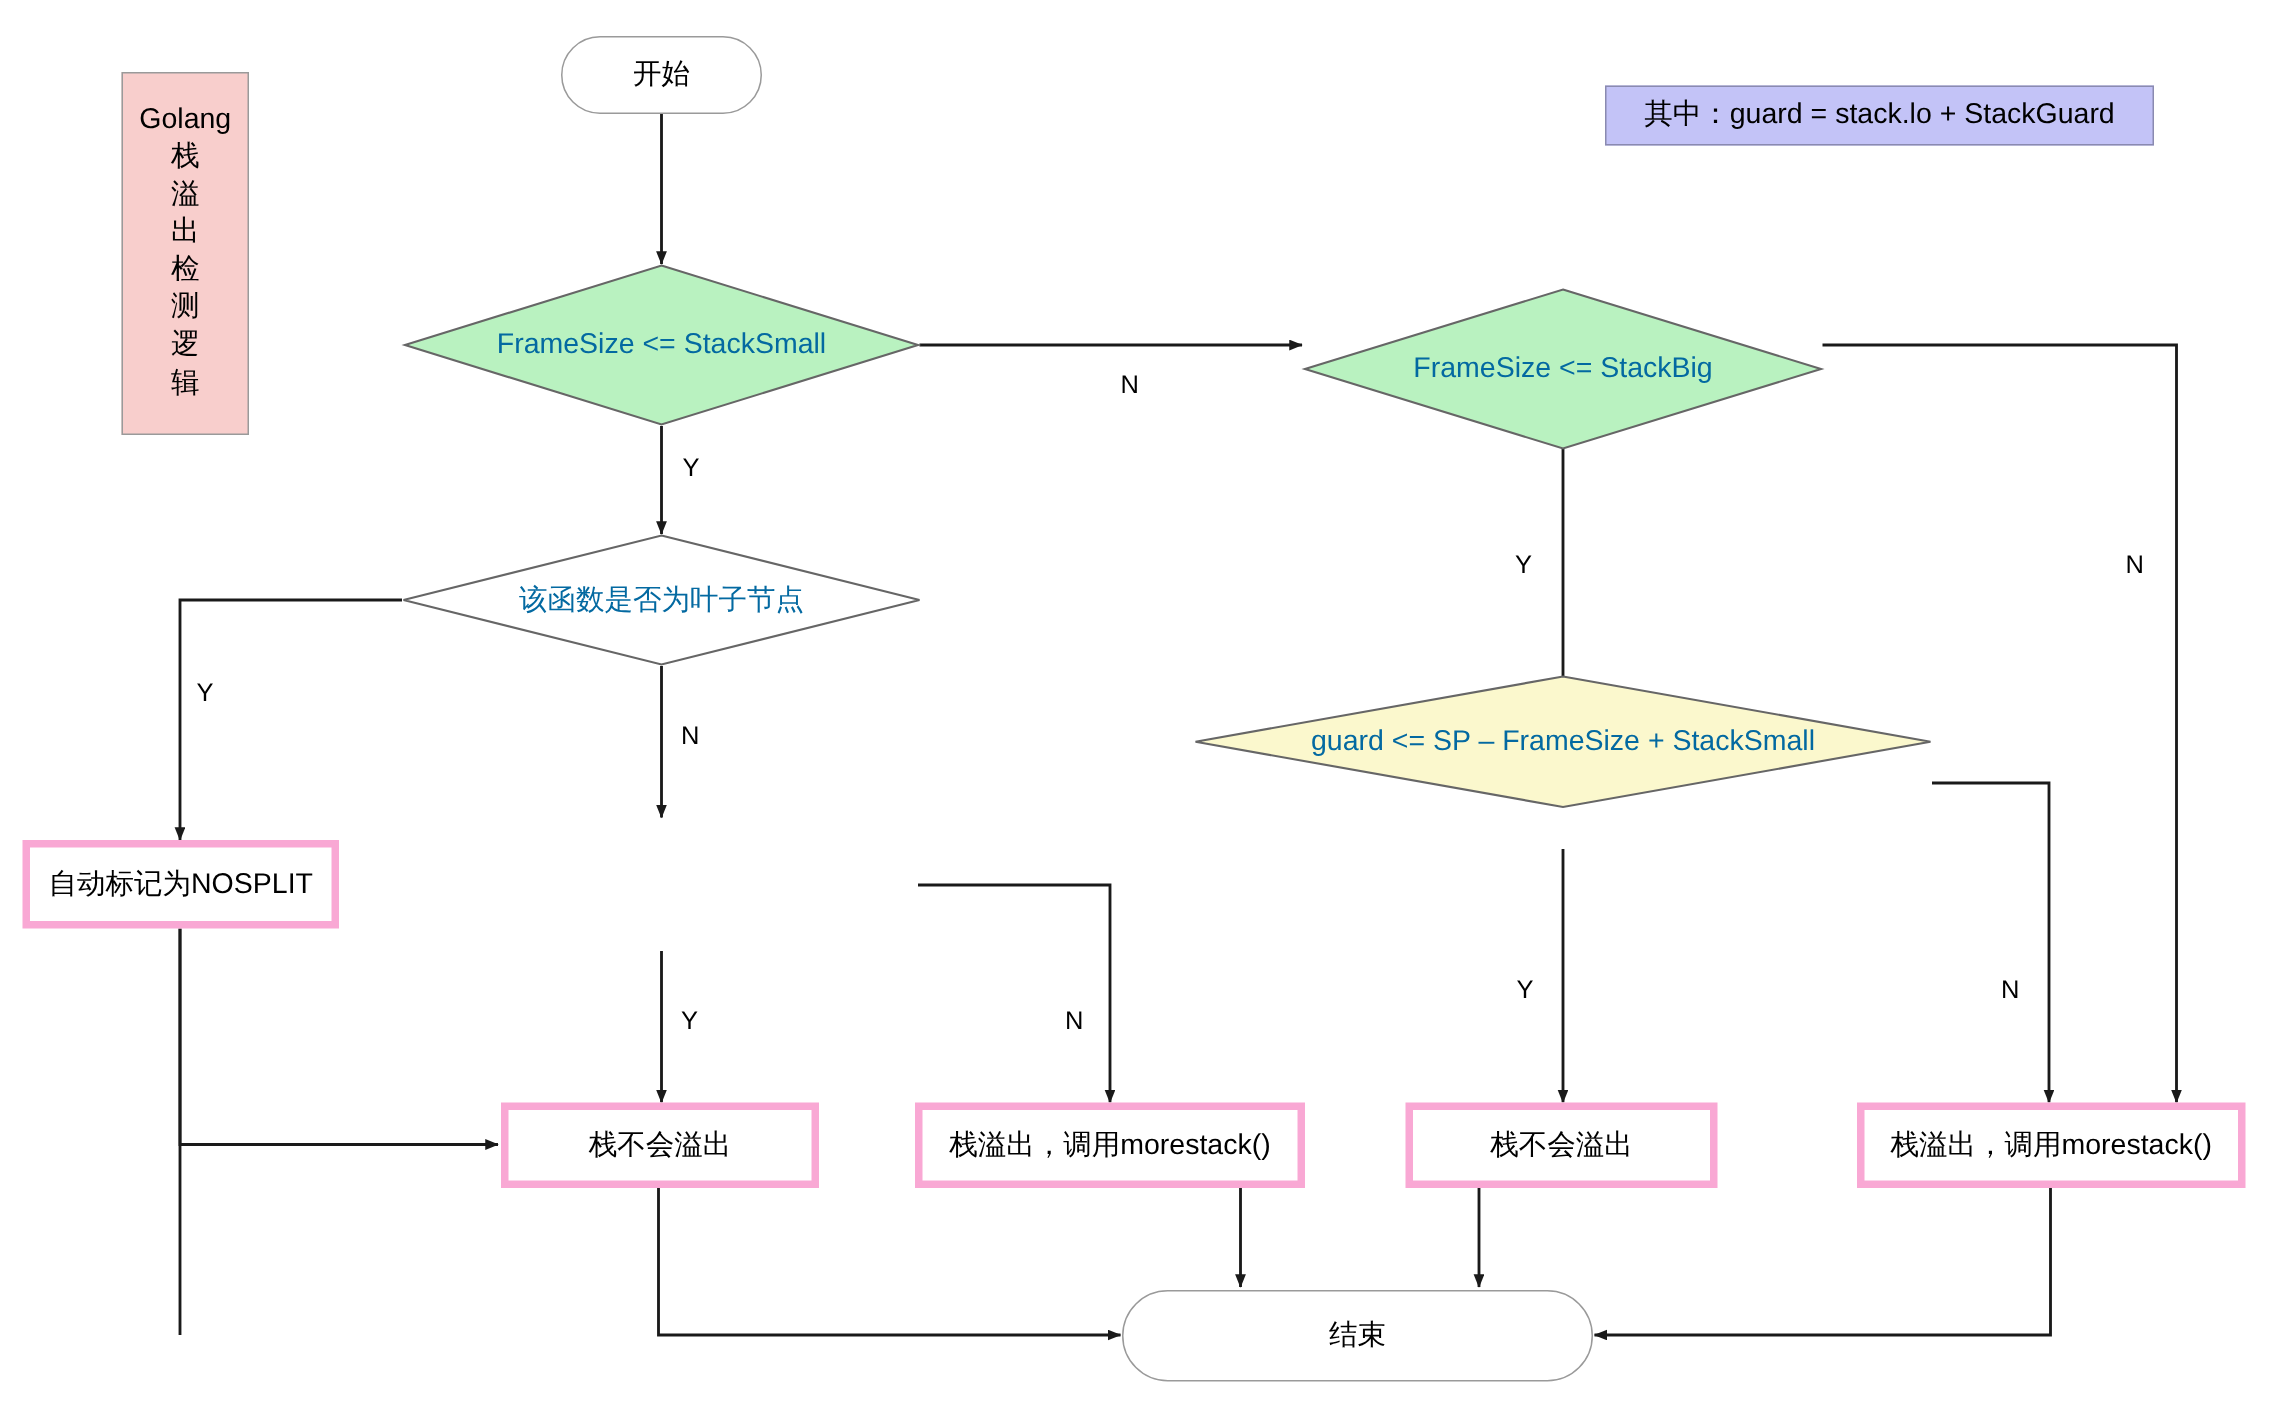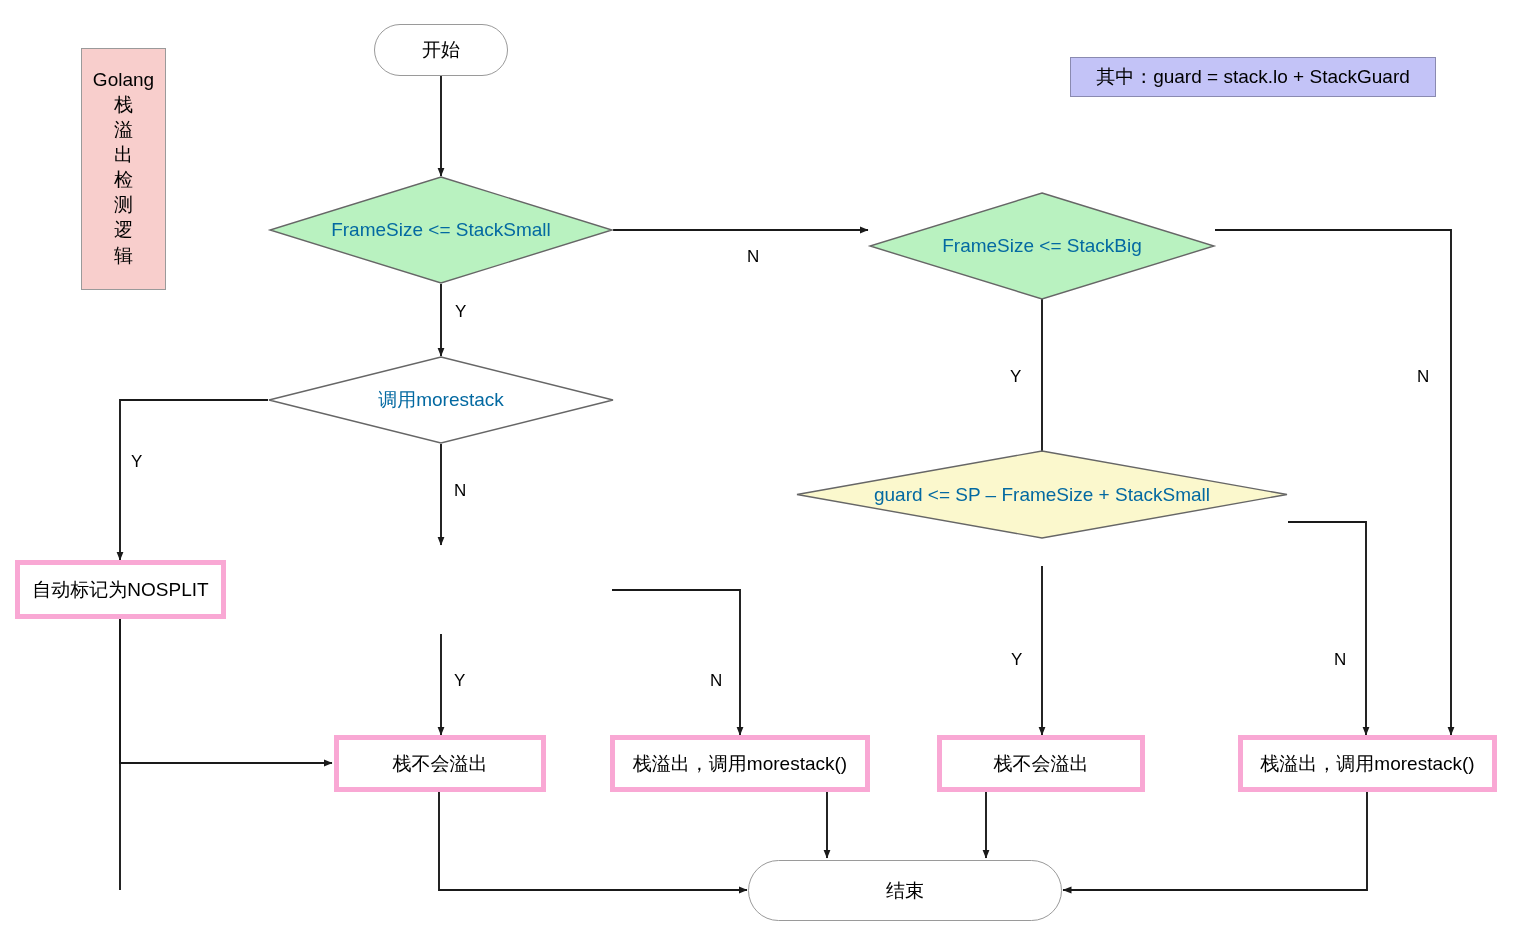--- a/index.html
+++ b/index.html
@@ -173,21 +173,21 @@
     <svg width="346" height="108" viewBox="0 0 346 108">
       <polygon points="173,1 345,54 173,107 1,54" fill="#b9f2c0" stroke="#666666" stroke-width="1.4"></polygon>
     </svg>
     <div class="diamond-label">FrameSize &lt;= StackBig</div>
   </div>
 
   <div class="diamond-wrap" style="left:268px; top:356px; width:346px; height:88px;">
     <svg width="346" height="88" viewBox="0 0 346 88">
       <polygon points="173,1 345,44 173,87 1,44" fill="#ffffff" stroke="#666666" stroke-width="1.3"></polygon>
     </svg>
-    <div class="diamond-label">调用morestack</div>
+    <div class="diamond-label">该函数是否为叶子节点</div>
   </div>
 
 
   <div class="diamond-wrap" style="left:796px; top:450px; width:492px; height:89px;">
     <svg width="492" height="89" viewBox="0 0 492 89">
       <polygon points="246,1 491,44.5 246,88 1,44.5" fill="#fbf8cd" stroke="#666666" stroke-width="1.4"></polygon>
     </svg>
     <div class="diamond-label">guard &lt;= SP – FrameSize + StackSmall</div>
   </div>
 

